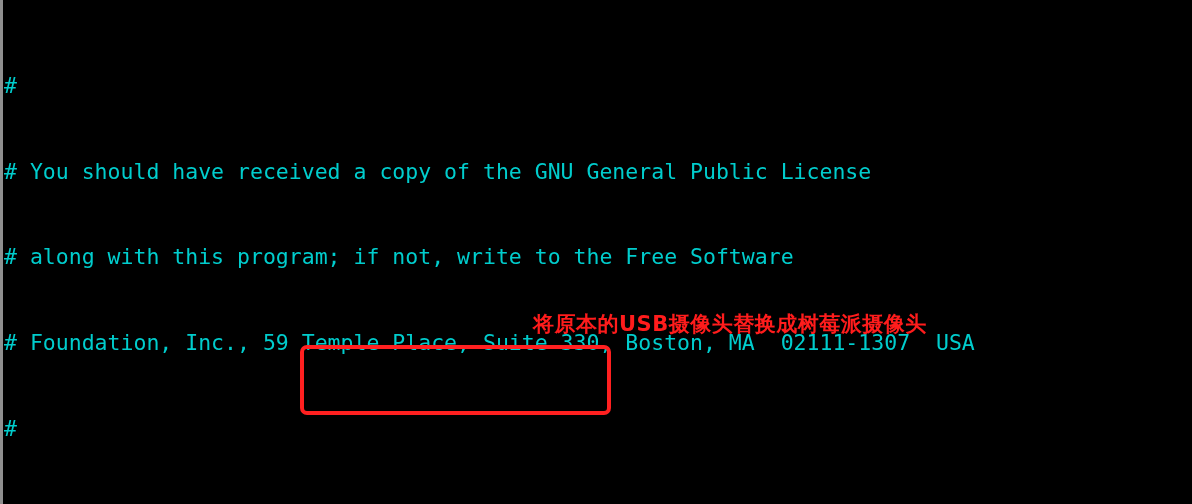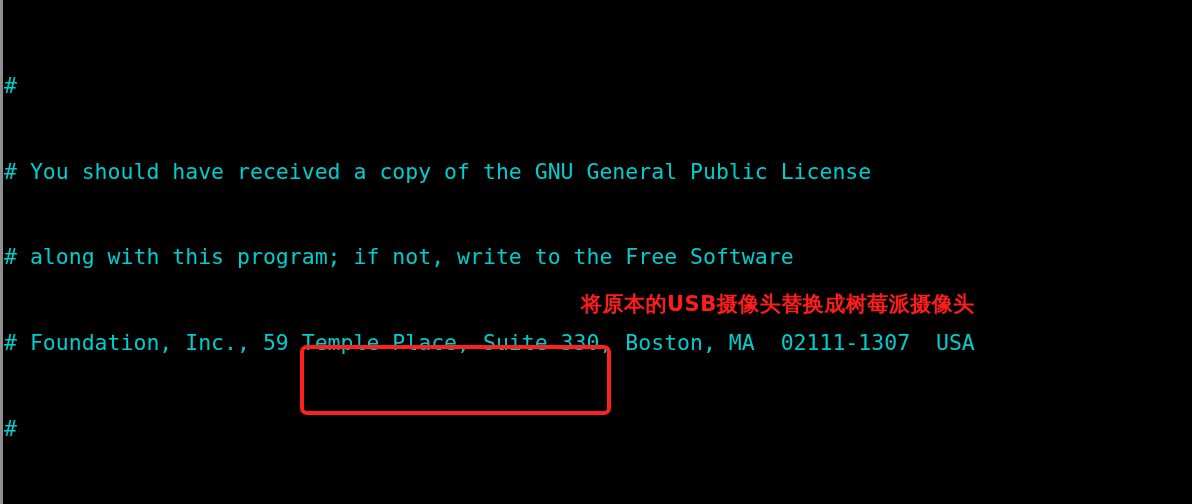--- a/index.html
+++ b/index.html
@@ -103,17 +103,17 @@
 
     
 
     
     
     
     
 
   </div>
 
-  <div class="annotation" style="left:533px; top:290px;margin-left:48px;">将原本的USB摄像头替换成树莓派摄像头</div>
+  <div class="annotation" style="left:533px; top:310px;">将原本的USB摄像头替换成树莓派摄像头</div>
 
   <div class="redbox" style="left:300px; top:345px; width:311px; height:70px;"></div>
 
 </div>
 
 </body></html>

